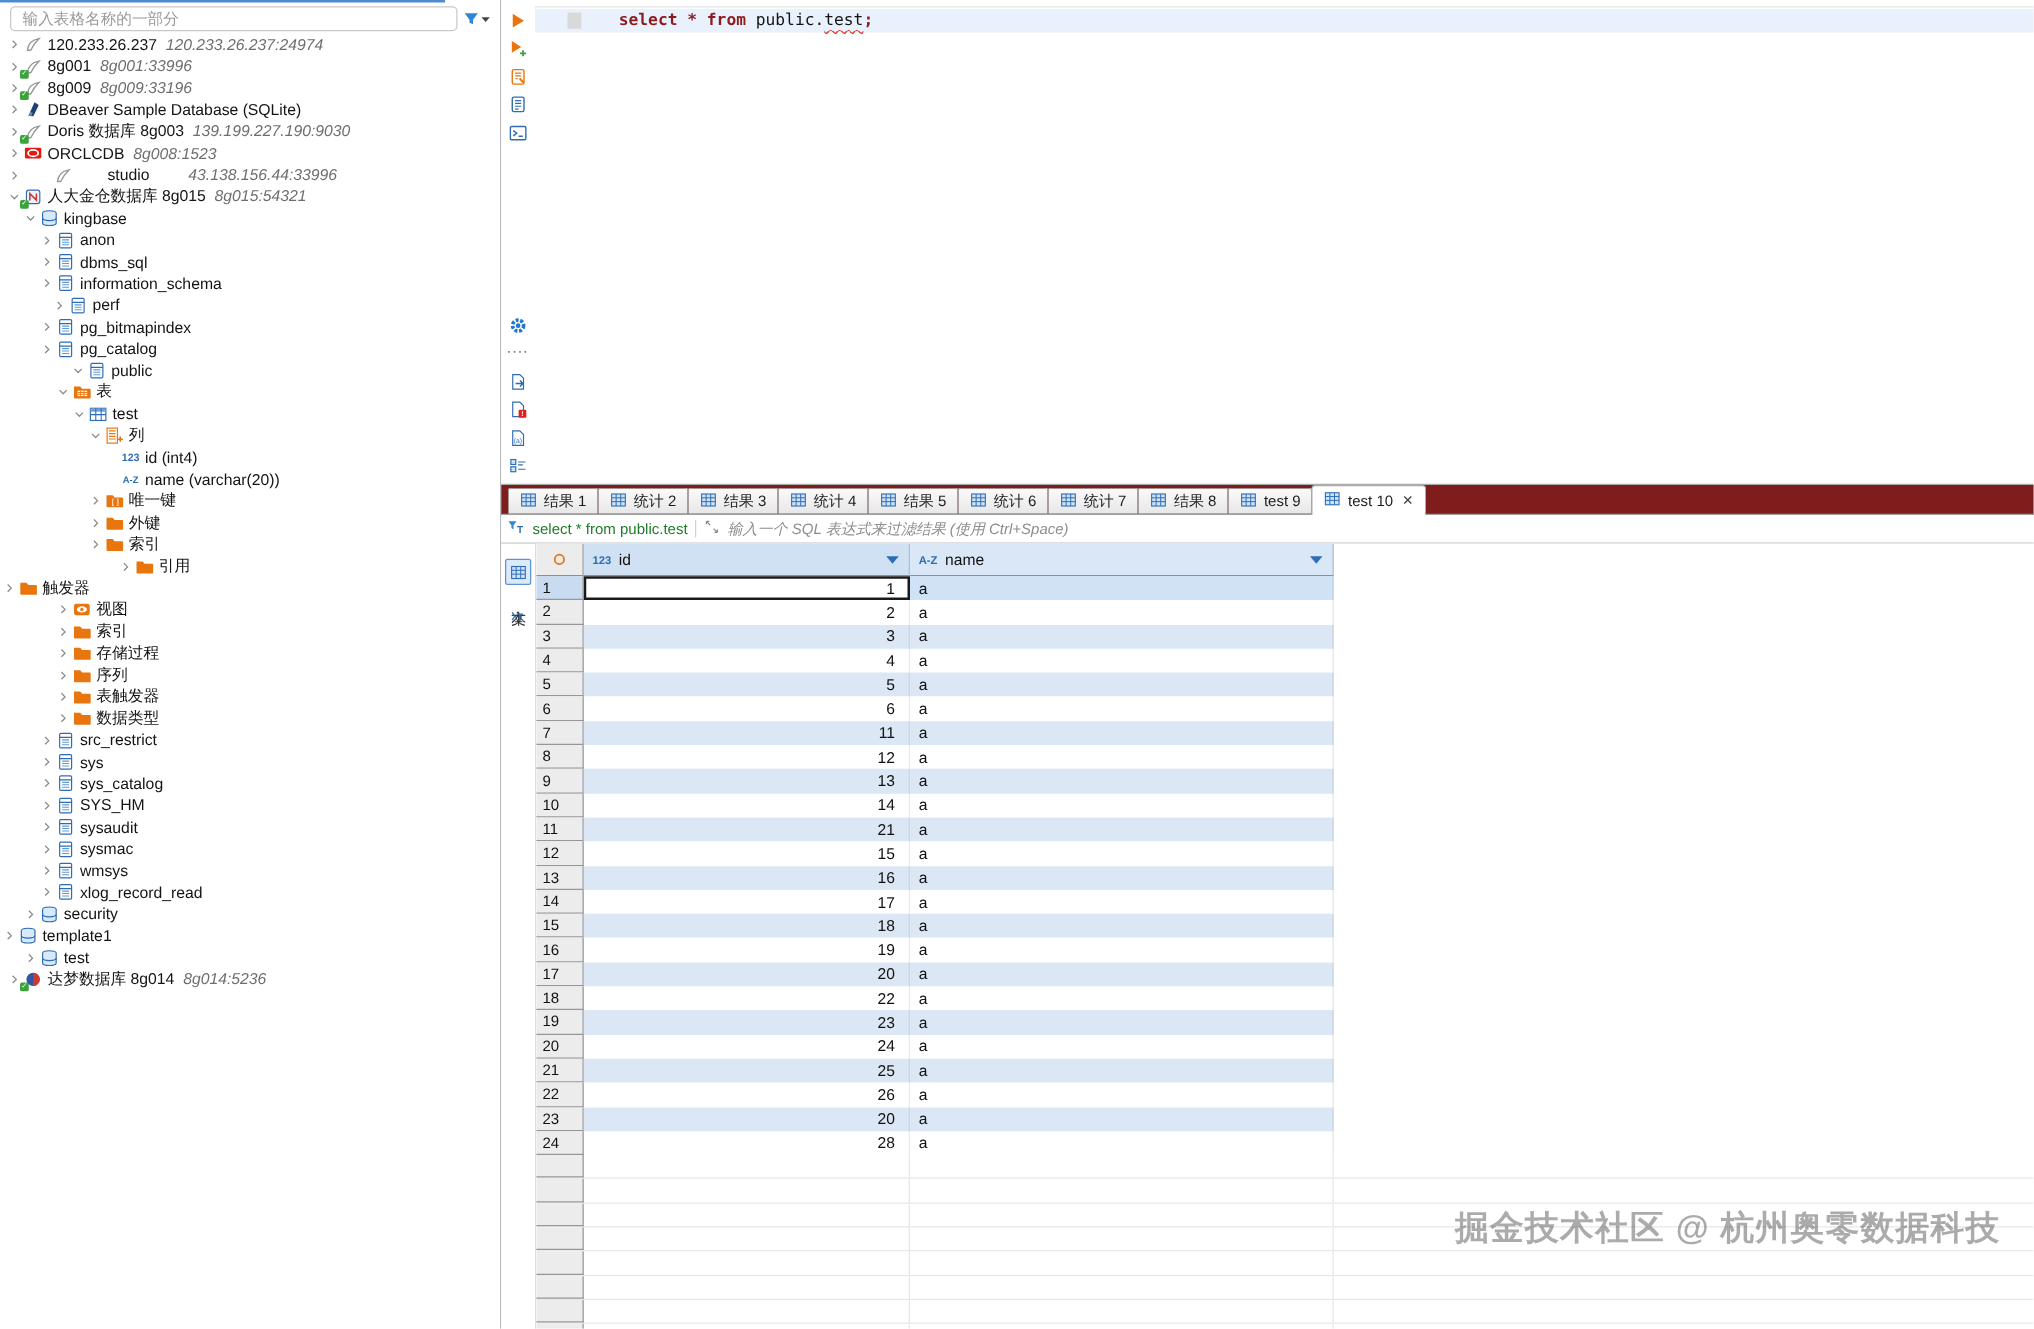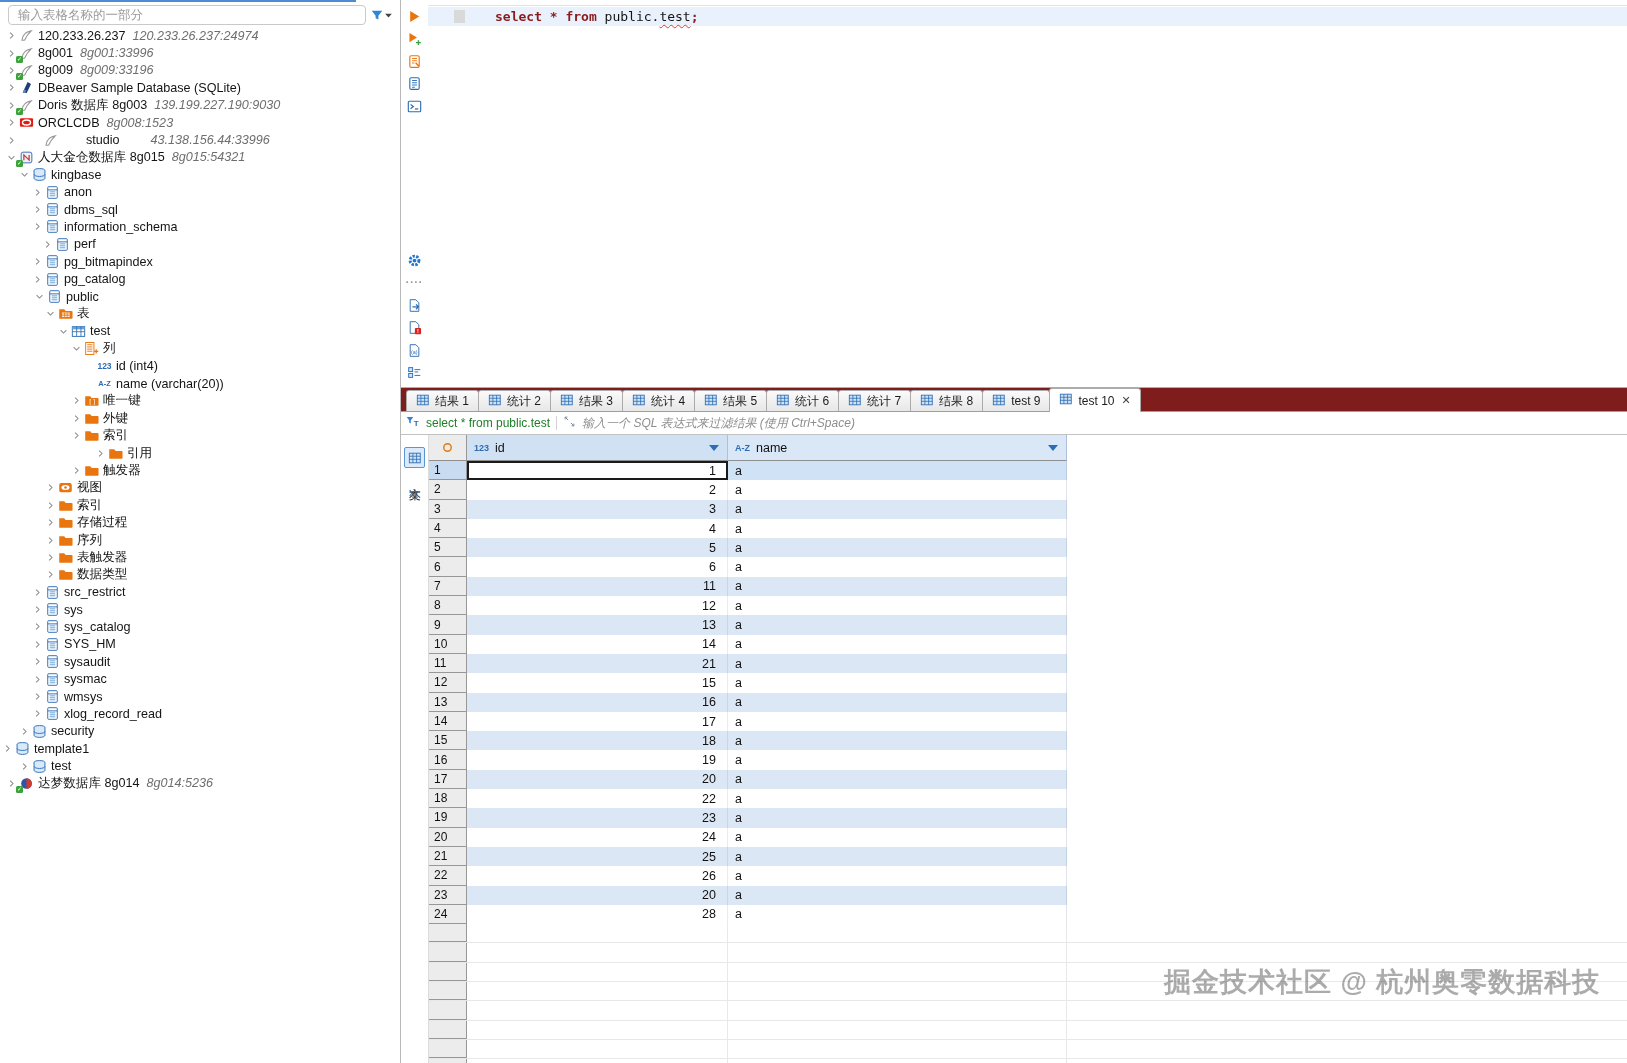--- a/index.html
+++ b/index.html
@@ -318,21 +318,21 @@
           </span>
           <span class="ticon">
             <svg viewBox="0 0 16 16" width="15" height="15">
               <rect x="2.9" y="1.8" width="10.2" height="12.4" rx="1" fill="#fff" stroke="#2e6db4"></rect>
               <path d="M2.9 5.2h10.2" stroke="#2e6db4"></path>
               <path d="M5 7.3h6M5 9.4h6M5 11.5h6" stroke="#5e9bd4"></path>
             </svg>
           </span>
           <span class="tlabel">pg_catalog</span>
         </div>
-        <div class="tree-row" style="padding-left: 32px;">
+        <div class="tree-row" style="padding-left: 19px; margin-left: 36px;">
           <span class="chev">
             <svg viewBox="0 0 16 16" width="11" height="11">
               <path d="M3.8 6l4.2 4.2L12.2 6" fill="none" stroke="#8a8a8a" stroke-width="1.5"></path>
             </svg>
           </span>
           <span class="ticon">
             <svg viewBox="0 0 16 16" width="15" height="15">
               <rect x="2.9" y="1.8" width="10.2" height="12.4" rx="1" fill="#fff" stroke="#2e6db4"></rect>
               <path d="M2.9 5.2h10.2" stroke="#2e6db4"></path>
               <path d="M5 7.3h6M5 9.4h6M5 11.5h6" stroke="#5e9bd4"></path>
@@ -445,21 +445,21 @@
               <path d="M6 3.8l4.2 4.2L6 12.2" fill="none" stroke="#8a8a8a" stroke-width="1.5"></path>
             </svg>
           </span>
           <span class="ticon">
             <svg viewBox="0 0 16 16" width="15" height="15">
               <path d="M1.3 3.4h5.3l1.6 1.9h6.5c.5 0 .8.3.8.8v6.6c0 .5-.4.9-.9.9H2.2a.9.9 0 0 1-.9-.9z" fill="#e8750e"></path>
             </svg>
           </span>
           <span class="tlabel">引用</span>
         </div>
-        <div class="tree-row" style="padding-left: 69px;">
+        <div class="tree-row" style="">
           <span class="chev">
             <svg viewBox="0 0 16 16" width="11" height="11">
               <path d="M6 3.8l4.2 4.2L6 12.2" fill="none" stroke="#8a8a8a" stroke-width="1.5"></path>
             </svg>
           </span>
           <span class="ticon">
             <svg viewBox="0 0 16 16" width="15" height="15">
               <path d="M1.3 3.4h5.3l1.6 1.9h6.5c.5 0 .8.3.8.8v6.6c0 .5-.4.9-.9.9H2.2a.9.9 0 0 1-.9-.9z" fill="#e8750e"></path>
             </svg>
           </span>

